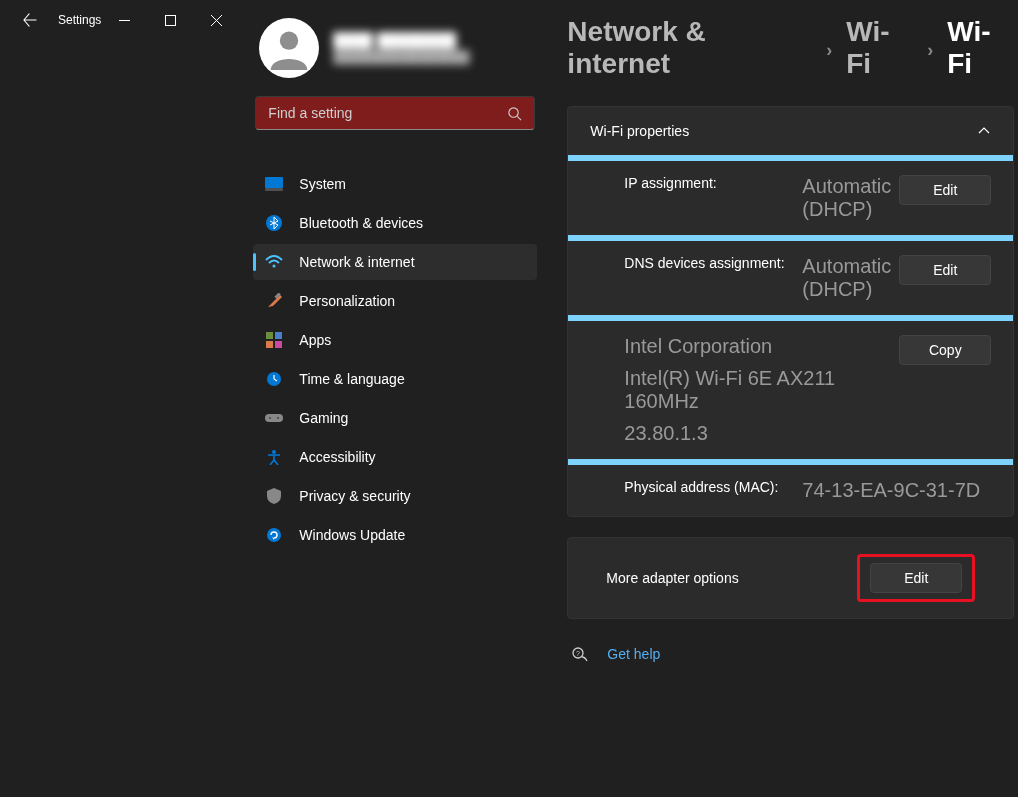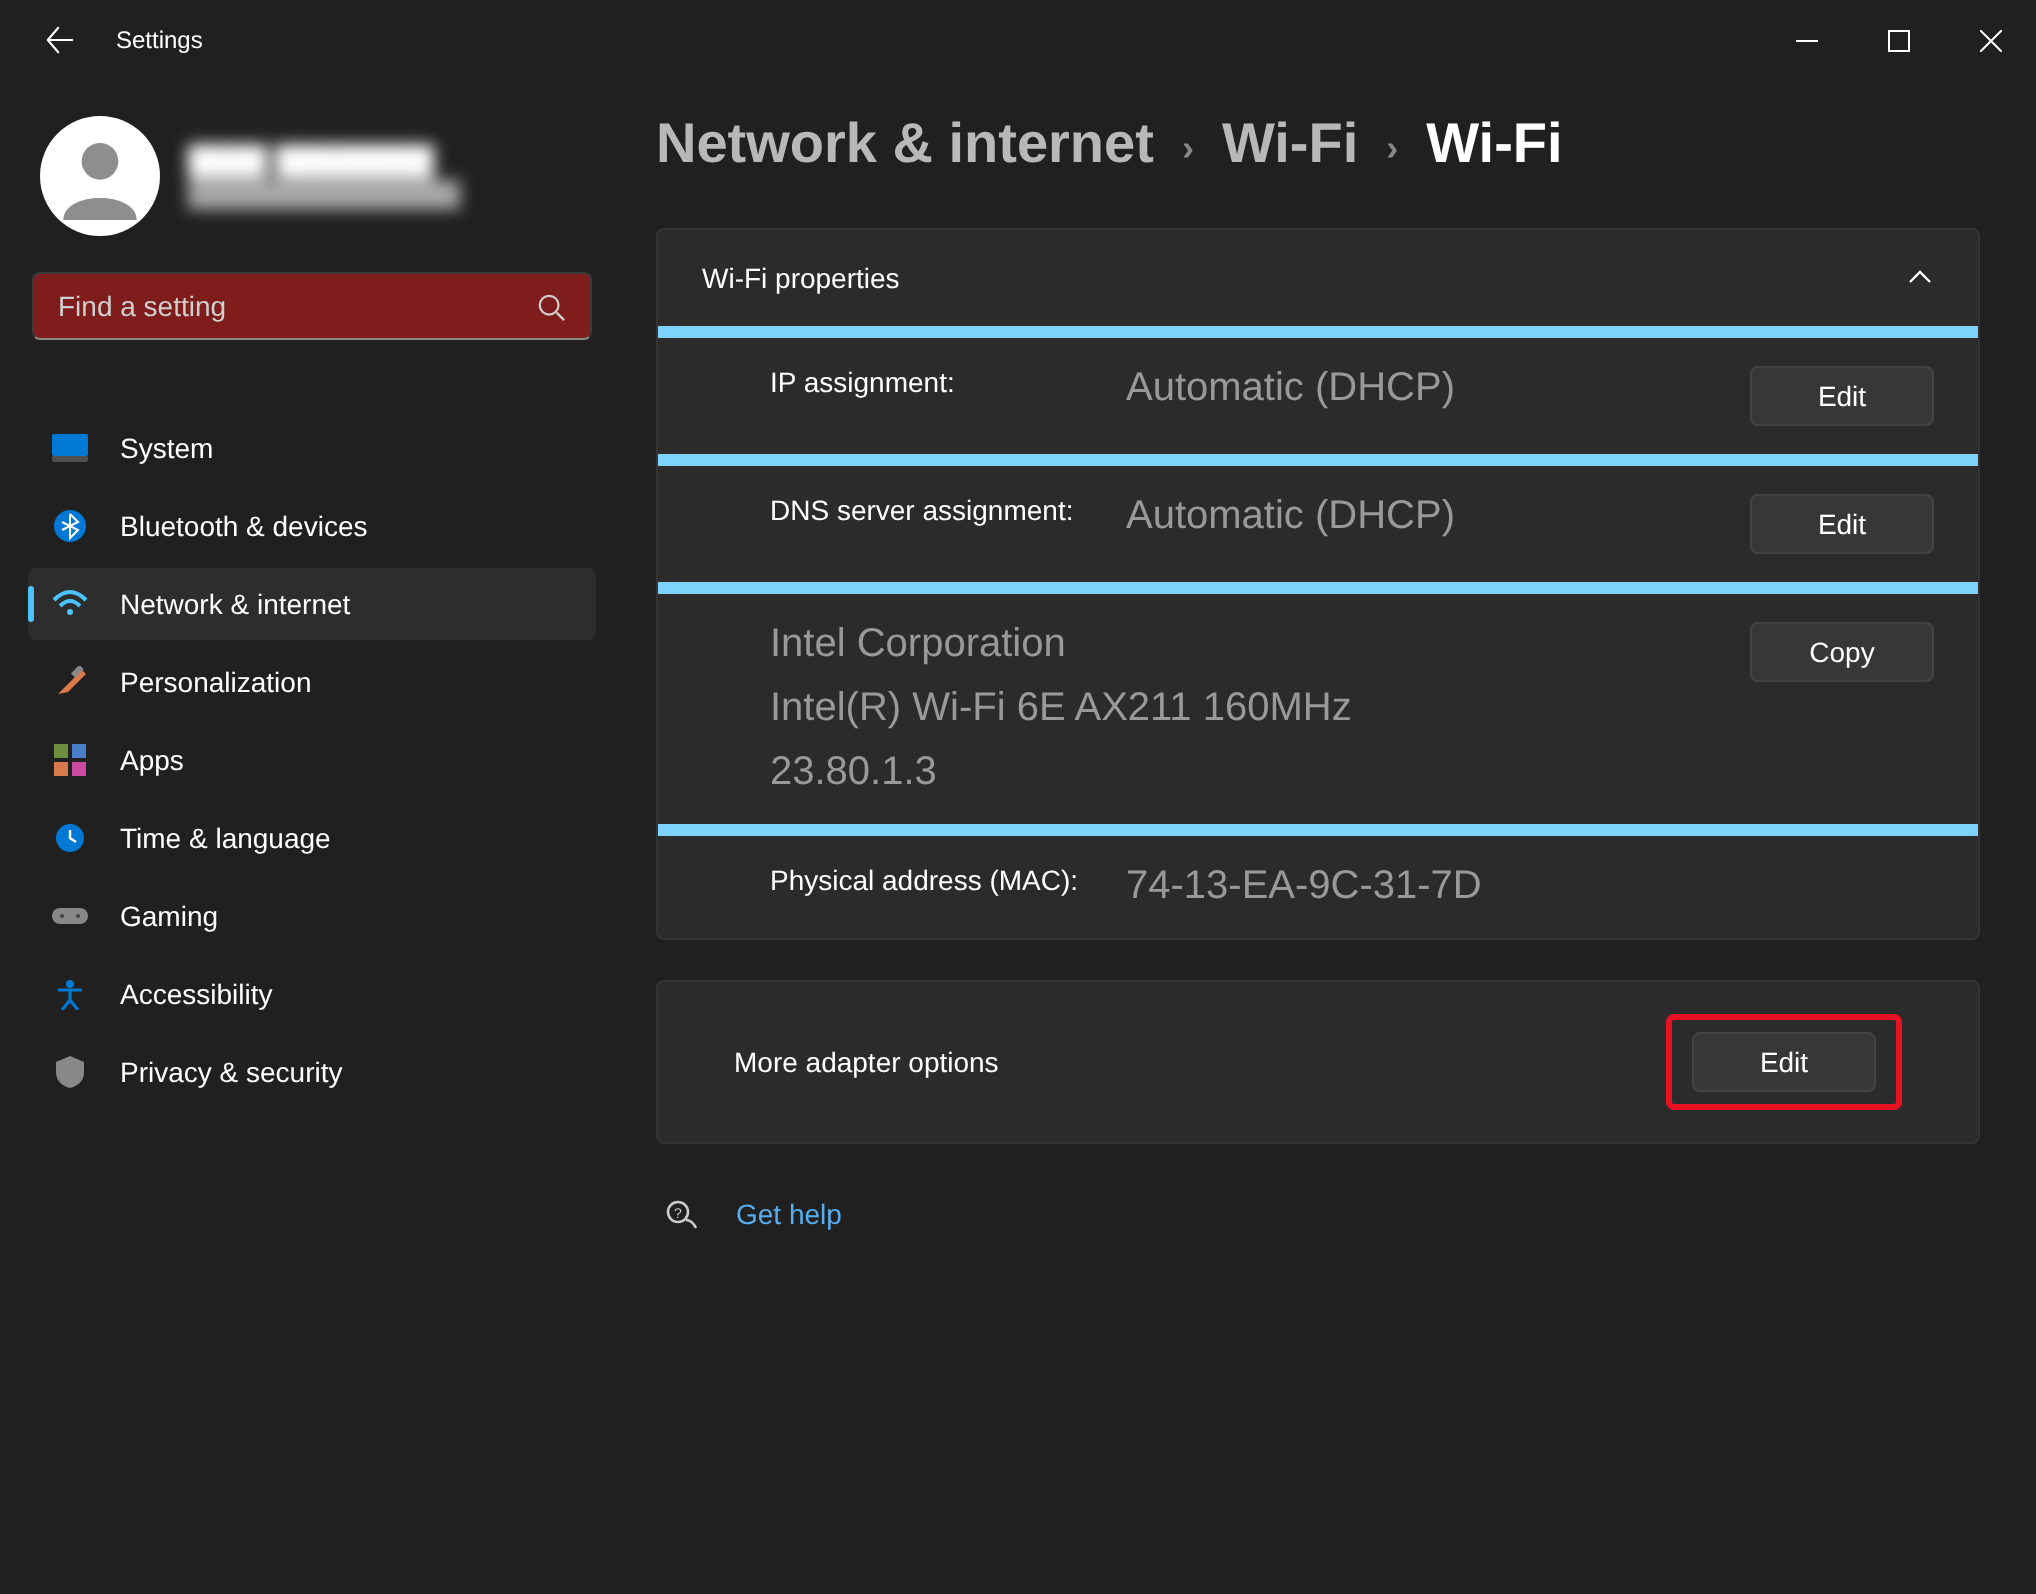--- a/index.html
+++ b/index.html
@@ -2,21 +2,21 @@
 <html><head>
 <meta charset="utf-8">
 <style>
 * { margin: 0; padding: 0; box-sizing: border-box; font-family: "Segoe UI", -apple-system, sans-serif; }
 body {
   width: 1018px; height: 797px;
   background: #202020;
   color: #ffffff;
   overflow: hidden;
 }
-.window { width: 100%; height: 100%; display: flex; flex-direction: column; justify-content: space-between; }
+.window { width: 100%; height: 100%; display: flex; flex-direction: row; justify-content: space-between; }
 .titlebar {
   height: 40px; display: flex; align-items: center;
   padding-left: 14px;
 }
 .back-btn {
   width: 32px; height: 32px; display: flex; align-items: center; justify-content: center;
   border-radius: 4px; cursor: pointer;
 }
 .titlebar-title { font-size: 12px; color: #ffffff; margin-left: 12px; font-weight: 400; }
 .win-controls { margin-left: auto; display: flex; }
@@ -232,20 +232,30 @@
           <span>Accessibility</span>
         </div>
         <div class="nav-item">
           <span class="nav-icon">
               <svg width="14" height="16" viewBox="0 0 14 16">
                 <path d="M7 0 L14 3 L14 8 Q14 14 7 16 Q0 14 0 8 L0 3 Z" fill="#888"></path>
               </svg>
             </span>
           <span>Privacy &amp; security</span>
         </div>
+        <div class="nav-item">
+          <span class="nav-icon">
+              <svg width="16" height="16" viewBox="0 0 16 16">
+                <circle cx="8" cy="8" r="7" fill="#0078d4"></circle>
+                <path d="M5 8 A3 3 0 1 1 8 11" stroke="#fff" stroke-width="1.4" fill="none"></path>
+                <path d="M8 11 L6 10 L8 13 Z" fill="#fff"></path>
+              </svg>
+            </span>
+          <span>Windows Update</span>
+        </div>
       </nav>
     </aside>
 
     <main class="main">
       <div class="breadcrumb">
         <span class="bc-item dim">Network &amp; internet</span>
         <span class="bc-sep">›</span>
         <span class="bc-item dim">Wi-Fi</span>
         <span class="bc-sep">›</span>
         <span class="bc-item">Wi-Fi</span>
@@ -264,21 +274,21 @@
               <div class="prop-label">IP assignment:</div>
             </div>
           <div class="prop-values">
               <div class="prop-value">Automatic (DHCP)</div>
             </div>
           <button class="btn">Edit</button>
         </div>
 
         <div class="prop-row">
           <div class="prop-labels">
-              <div class="prop-label">DNS server assignment:</div>
+              <div class="prop-label">DNS devices assignment:</div>
             </div>
           <div class="prop-values">
               <div class="prop-value">Automatic (DHCP)</div>
             </div>
           <button class="btn">Edit</button>
         </div>
 
         <div class="prop-row">
           <div class="prop-values">
             <div class="prop-value">Intel Corporation</div>

